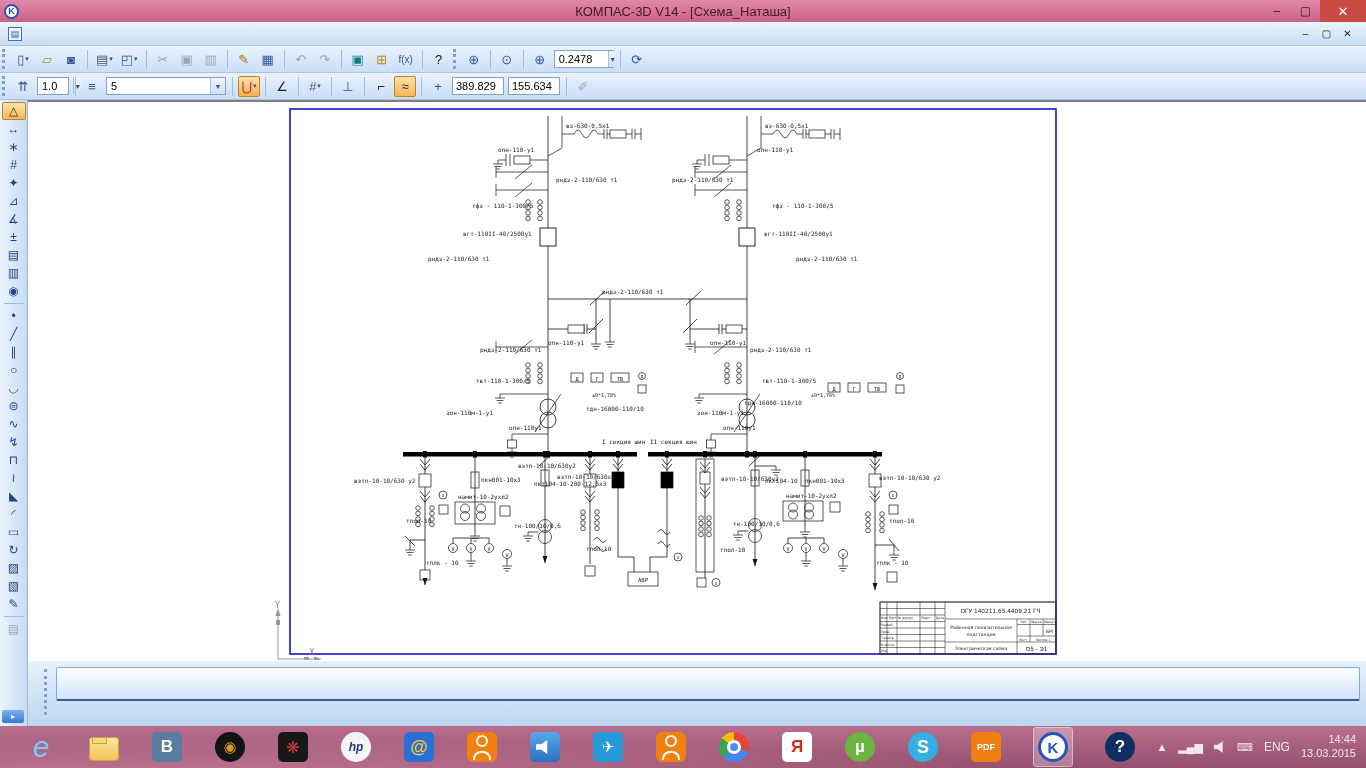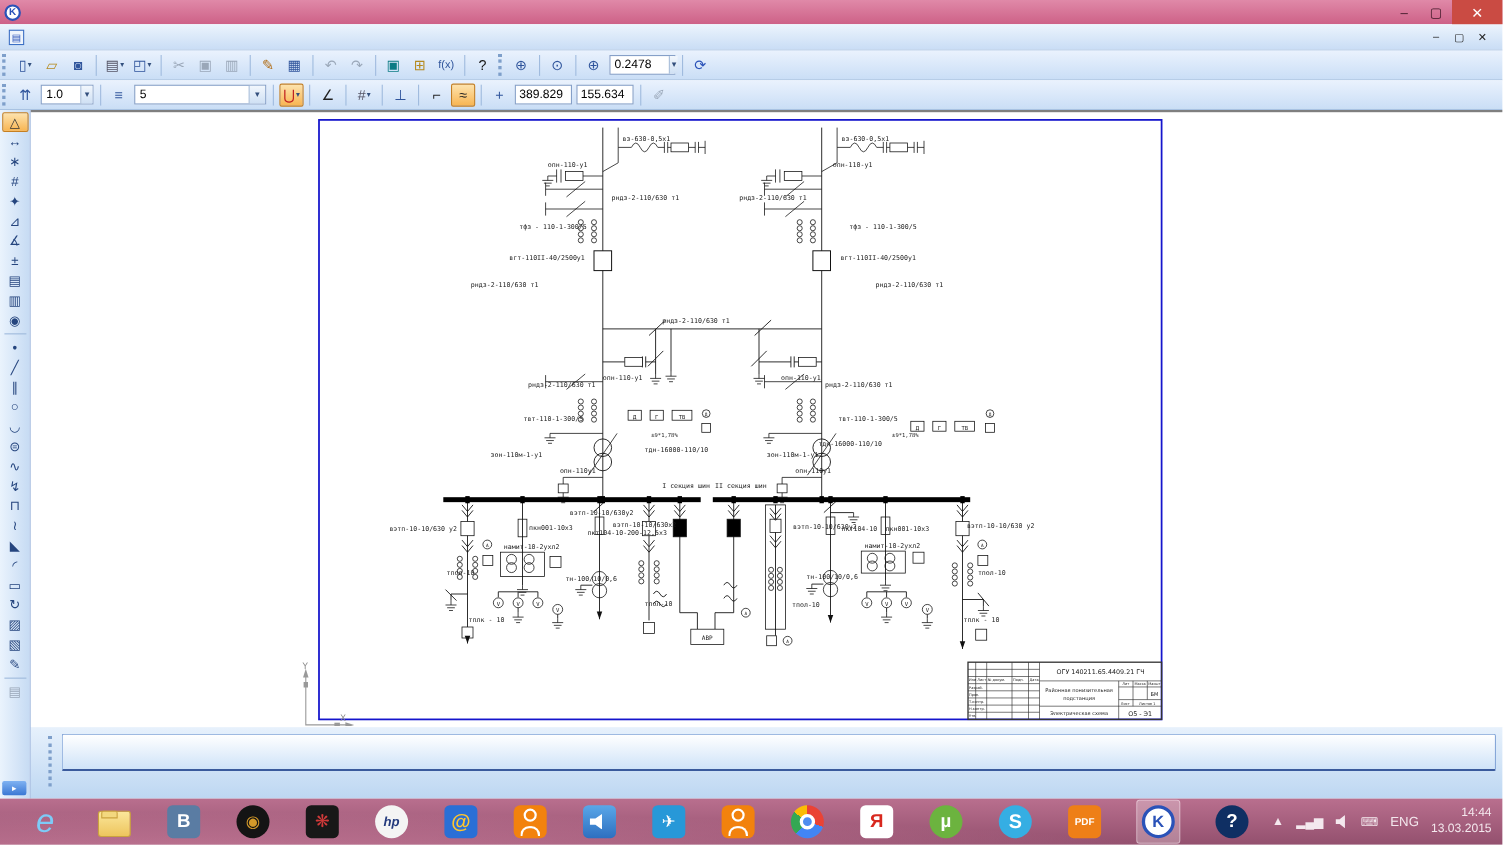--- a/index.html
+++ b/index.html
@@ -114,20 +114,21 @@
   .tray-lang{font-size:12px;text-align:right;}
   .tray-clock{font-size:11px;text-align:right;line-height:1.25;}
 </style>
 </head>
 <body>
 
 <div class="screen">
 
   <div class="titlebar">
     <div class="app-icon">K</div>
+    <div class="title-text">КОМПАС-3D V14 - [Схема_Наташа]</div>
     <div class="win-buttons">
       <div class="win-btn">–</div>
       <div class="win-btn">▢</div>
       <div class="win-btn close">✕</div>
     </div>
   </div>
 
   <div class="menubar">
     <div class="mdi-doc-icon">▤</div>
     <div class="mdi-buttons">
@@ -215,21 +216,21 @@
       <div class="tb-sep"></div>
       <div class="tb-btn">
         <span style="color: rgb(42, 82, 184);">⟳</span>
       </div>
     </div>
   <div class="toolbar" id="toolbar2">
       <div class="tb-handle"></div>
       <div class="tb-btn">
         <span style="color: rgb(48, 85, 156);">⇈</span>
       </div>
-      <div class="combo" style="width: 48px;">
+      <div class="combo" style="width: 32px;">
         <span class="cval">1.0</span>
         <span class="carrow">▼</span>
       </div>
       <div class="tb-sep"></div>
       <div class="tb-btn">
         <span style="color: rgb(48, 85, 156);">≡</span>
       </div>
       <div class="combo" style="width: 120px;">
         <span class="cval">5</span>
         <span class="carrow">▼</span>

